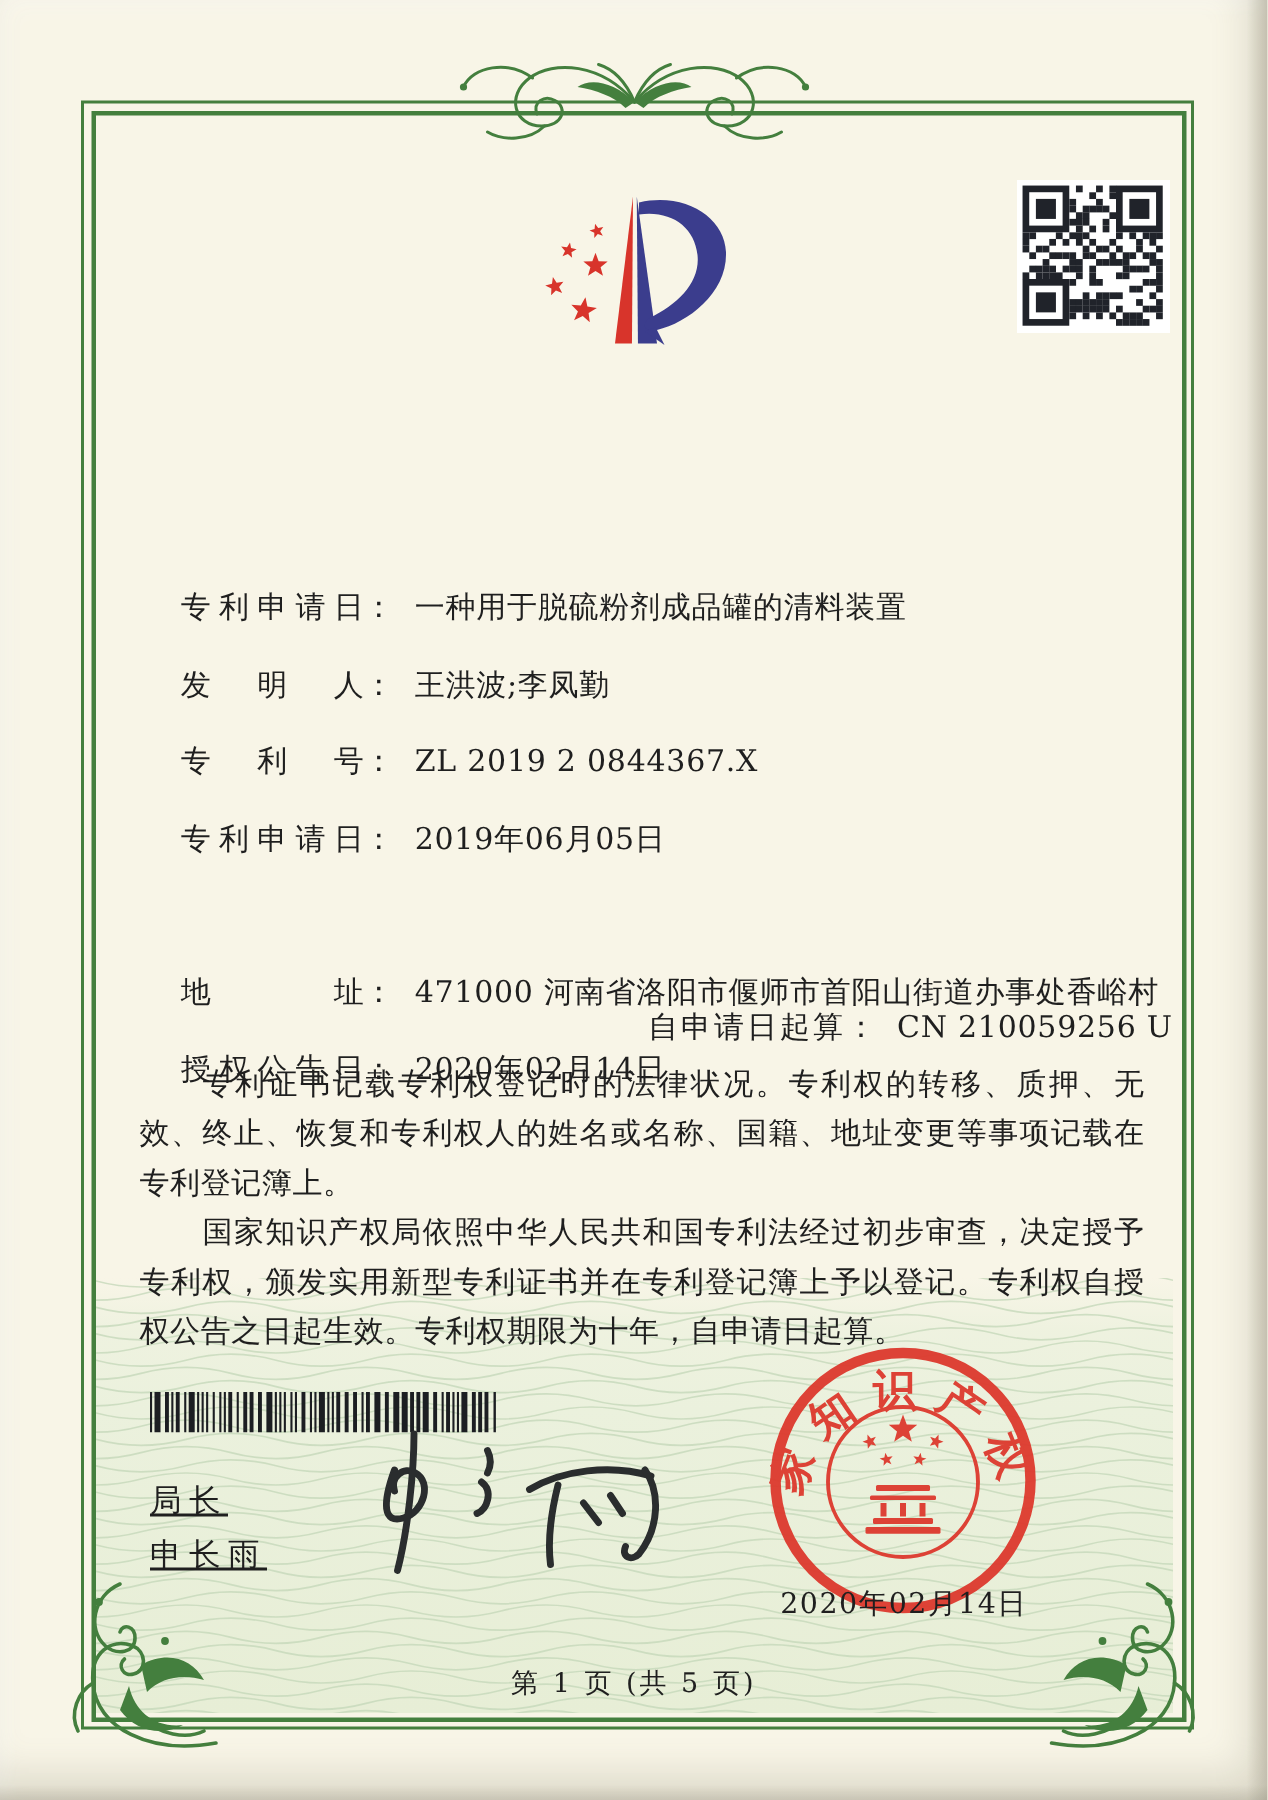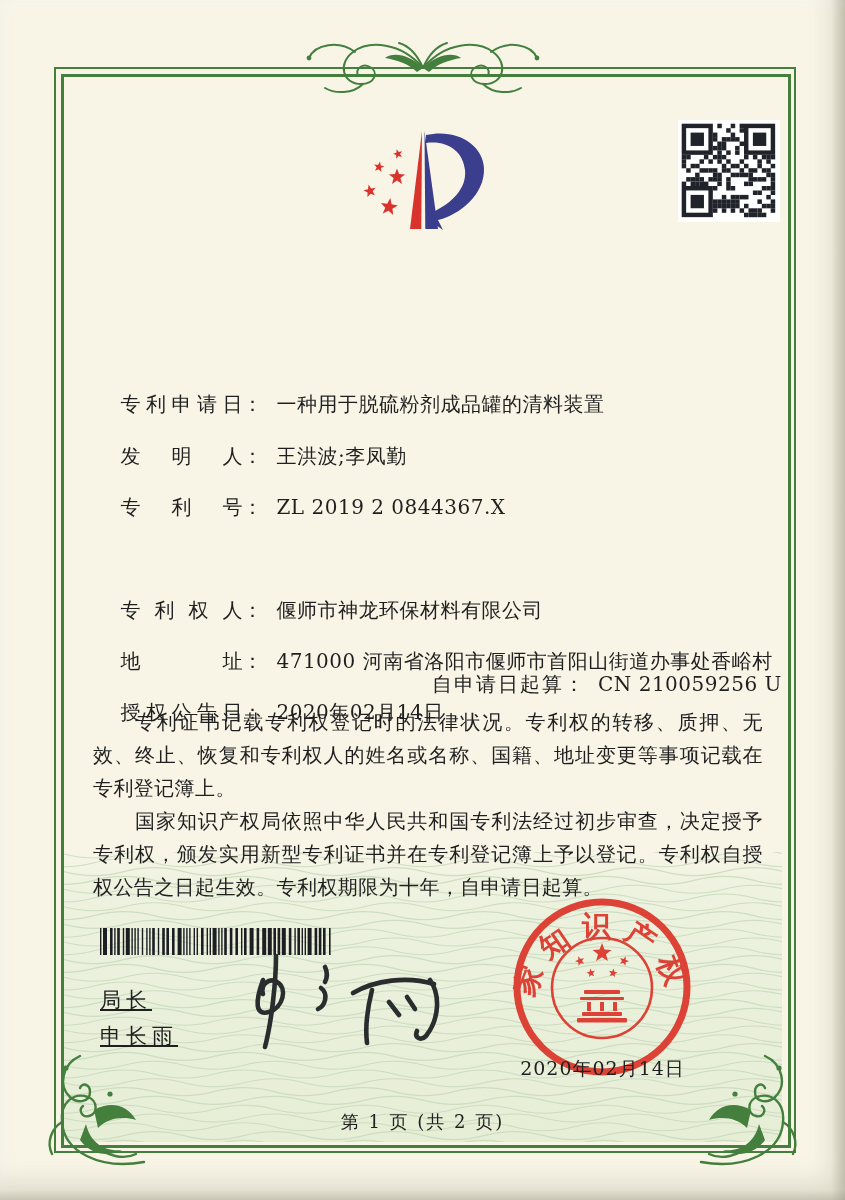--- a/index.html
+++ b/index.html
@@ -330,22 +330,22 @@
 
   <div class="field-row" style="top:362px">
     <span class="flabel">专利申请日</span><span class="fcolon">：</span><span class="fvalue">一种用于脱硫粉剂成品罐的清料装置</span>
   </div>
   <div class="field-row" style="top:414px">
     <span class="flabel">发明人</span><span class="fcolon">：</span><span class="fvalue">王洪波;李凤勤</span>
   </div>
   <div class="field-row" style="top:465px">
     <span class="flabel">专利号</span><span class="fcolon">：</span><span class="fvalue">ZL 2019 2 0844367.X</span>
   </div>
-  <div class="field-row" style="top:568px">
-    <span class="flabel">专利权人</span><span class="fcolon">：</span><span class="fvalue">偃师市神龙环保材料有限公司</span>
+  <div class="field-row" style="top:517px">
+    <span class="flabel">专利申请日</span><span class="fcolon">：</span><span class="fvalue">2019年06月05日</span>
   </div>
   <div class="field-row" style="top:619px">
     <span class="flabel">地址</span><span class="fcolon">：</span><span class="fvalue">471000 河南省洛阳市偃师市首阳山街道办事处香峪村</span>
   </div>
   <div class="field-row" style="top:670px">
     <span class="flabel">授权公告日</span><span class="fcolon">：</span><span class="fvalue">2020年02月14日</span>
     <span class="fgroup2"><span class="flabel2">自申请日起算</span><span>：</span><span class="fvalue">CN 210059256 U</span></span>
   </div>
 
   <div class="body-text">
@@ -450,19 +450,19 @@
         <rect x="82" y="104" width="4" height="9"></rect>
         <rect x="95" y="104" width="4" height="9"></rect>
         <rect x="108" y="104" width="4" height="9"></rect>
         <rect x="77" y="114" width="40" height="4" rx="1"></rect>
         <rect x="72" y="120" width="50" height="4.5" rx="1"></rect>
       </g>
     </g>
   </svg>
   <div class="seal-date">2020年02月14日</div>
 
-  <div class="page-indicator">第 1 页 (共 2 页)</div>
+  <div class="page-indicator">第 1 页 (共 5 页)</div>
   <div class="back-note">其他事项参见背面</div>
 
   <div class="scan-shade"></div>
   <div class="edge-right"></div>
   <div class="edge-bottom"></div>
 </div>
 
 </body></html>

